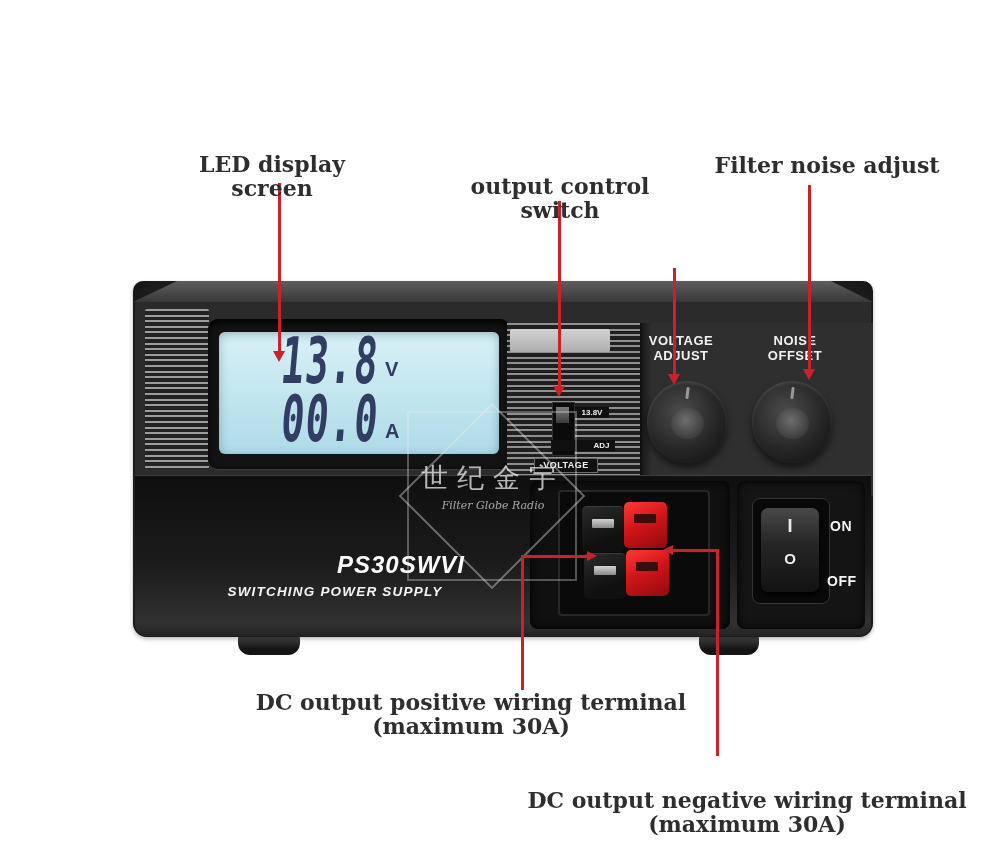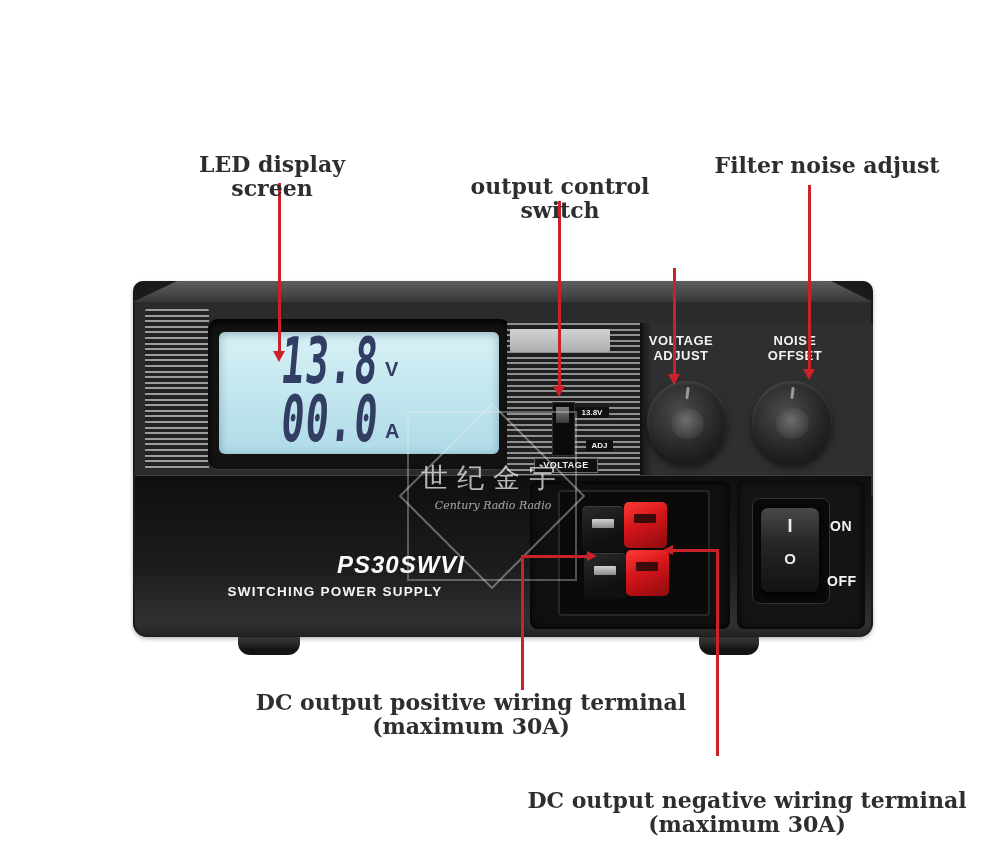--- a/index.html
+++ b/index.html
@@ -50,21 +50,21 @@
          background:repeating-linear-gradient(180deg,#8f8f8f 0 2px,#1f1f1f 2px 5.6px);}
   .cplate{position:absolute;left:3px;top:6px;width:100px;height:23px;border-radius:2px;
           background:linear-gradient(180deg,#d2d2d2,#aeaeae);}
   .sswitch{position:absolute;left:417px;top:100px;width:21px;height:52px;background:#0b0b0b;
            border:1px solid #2f2f2f;}
   .sslider{position:absolute;left:3px;top:4px;width:13px;height:16px;
            background:linear-gradient(180deg,#7d7d7d,#3a3a3a);}
   .mini{position:absolute;background:#101010;color:#f0f0f0;text-align:center;
         font-weight:bold;}
   .lbl-138{left:440px;top:105px;width:34px;height:11px;font-size:8px;line-height:11px;}
-  .lbl-adj{left:451px;top:138px;width:27px;height:11px;font-size:8px;line-height:11px;}
+  .lbl-adj{left:416px;top:138px;width:27px;height:11px;font-size:8px;line-height:11px;padding-left:37px;}
   .lbl-voltage{left:399px;top:156px;width:62px;height:13px;font-size:9px;line-height:13px;
                border:1px solid #6a6a6a;letter-spacing:.5px;}
 
   .kpanel{position:absolute;left:505px;top:21px;width:231px;height:173px;
           background:linear-gradient(90deg,#191919,#2f2f2f 10px,#2f2f2f);
           border-left:2px solid #101010;}
   .klabel{position:absolute;width:96px;text-align:center;color:#f2f2f2;font-weight:bold;
           font-size:13px;line-height:14.5px;letter-spacing:.5px;top:32px;}
   .klabel-va{left:498px;} .klabel-na{left:612px;}
   .knob{position:absolute;top:79px;width:80px;height:82px;border-radius:50%;
@@ -75,21 +75,21 @@
        background:radial-gradient(circle at 45% 40%,#6e6e6e,#3c3c3c 72%);}
   .notch{position:absolute;left:39px;top:6px;width:3px;height:12px;background:#999;
          border-radius:2px;transform:rotate(7deg);}
 
   .lpanel{position:absolute;left:2px;top:194px;width:736px;height:160px;
           background:linear-gradient(180deg,#0f0f0f,#1b1b1b 55%,#313131 92%,#232323);
           border-radius:0 0 12px 12px;border-top:1px solid #3e3e3e;}
   .model{position:absolute;left:70px;top:75px;width:260px;text-align:right;color:#fafafa;
          font-style:italic;font-weight:bold;font-size:24px;letter-spacing:1px;}
   .tagline{position:absolute;left:30px;top:108px;width:340px;text-align:center;color:#f5f5f5;
-           font-weight:bold;font-size:13.5px;letter-spacing:1.2px;}
+           font-style:italic;font-weight:bold;font-size:13.5px;letter-spacing:1.2px;}
 
   .trecess{position:absolute;left:395px;top:5px;width:200px;height:148px;background:#101010;
            border-radius:8px;box-shadow:inset 0 0 10px #000;}
   .tframe{position:absolute;left:28px;top:9px;width:148px;height:122px;background:#0a0a0a;
           border:2px solid #272727;border-radius:4px;}
   .conn{position:absolute;border-radius:5px;}
   .conn-black{background:linear-gradient(160deg,#2a2a2a,#101010 70%);border-top:1px solid #3c3c3c;}
   .conn-red{background:linear-gradient(155deg,#ff3a33,#d3151a 45%,#8e0b0e);}
   .slot{position:absolute;left:10px;top:12px;width:22px;height:9px;border-radius:1px;}
   .slot-metal{background:linear-gradient(180deg,#d2d2d2,#8a8a8a);}
@@ -232,15 +232,15 @@
         </div>
         <div class="pwr-lbl lbl-on">ON</div>
         <div class="pwr-lbl lbl-off">OFF</div>
       </div>
     </div>
   </div>
 
   <div class="wm wm-square"></div>
   <div class="wm wm-diamond"></div>
   <div class="wm wm-cn">世纪金宇</div>
-  <div class="wm wm-en">Century Radio Radio</div>
+  <div class="wm wm-en">Filter Globe Radio</div>
 
 </div>
 
 </body></html>

